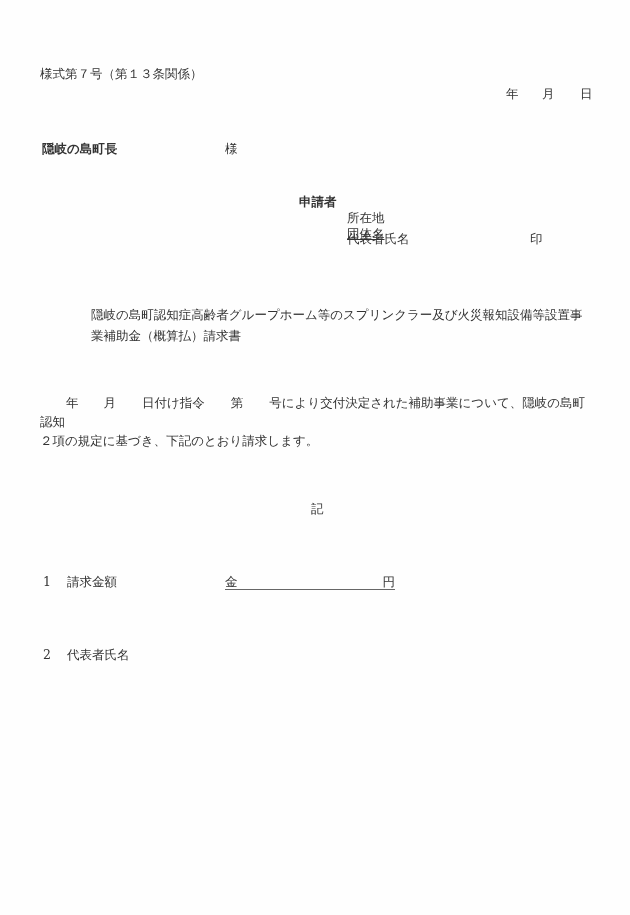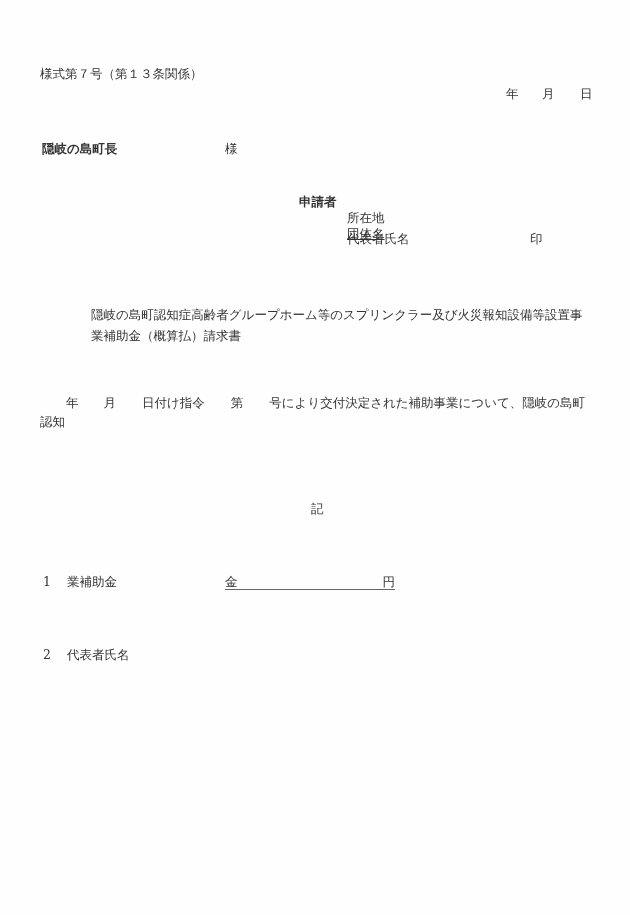--- a/index.html
+++ b/index.html
@@ -71,27 +71,28 @@
     <span class="abs seal">印</span>
   </div>
 
   <div class="abs doc-title">
     <div>隠岐の島町認知症高齢者グループホーム等のスプリンクラー及び火災報知設備等設置事</div>
     <div>業補助金（概算払）請求書</div>
   </div>
 
   <div class="abs body-text">
     <div><span class="indent"></span><span>年</span><span class="gap" style="width:25px"></span><span>月</span><span class="gap" style="width:26px"></span><span>日付け指令</span><span class="gap" style="width:26px"></span><span>第</span><span class="gap" style="width:26px"></span><span>号により交付決定された補助事業について、隠岐の島町認知</span></div>
+    <div>２項の規定に基づき、下記のとおり請求します。</div>
   </div>
 
   <div class="abs ki">記</div>
 
   <div>
     <span class="abs item1-num">1</span>
-    <span class="abs item1-label">業補助金</span>
+    <span class="abs item1-label">請求金額</span>
     <div class="abs amount-field">
       <span class="amount-prefix">金</span>
       <span class="amount-suffix">円</span>
     </div>
   </div>
 
   <div>
     <span class="abs item2-num">2</span>
     <span class="abs item2-label">代表者氏名</span>
   </div>

